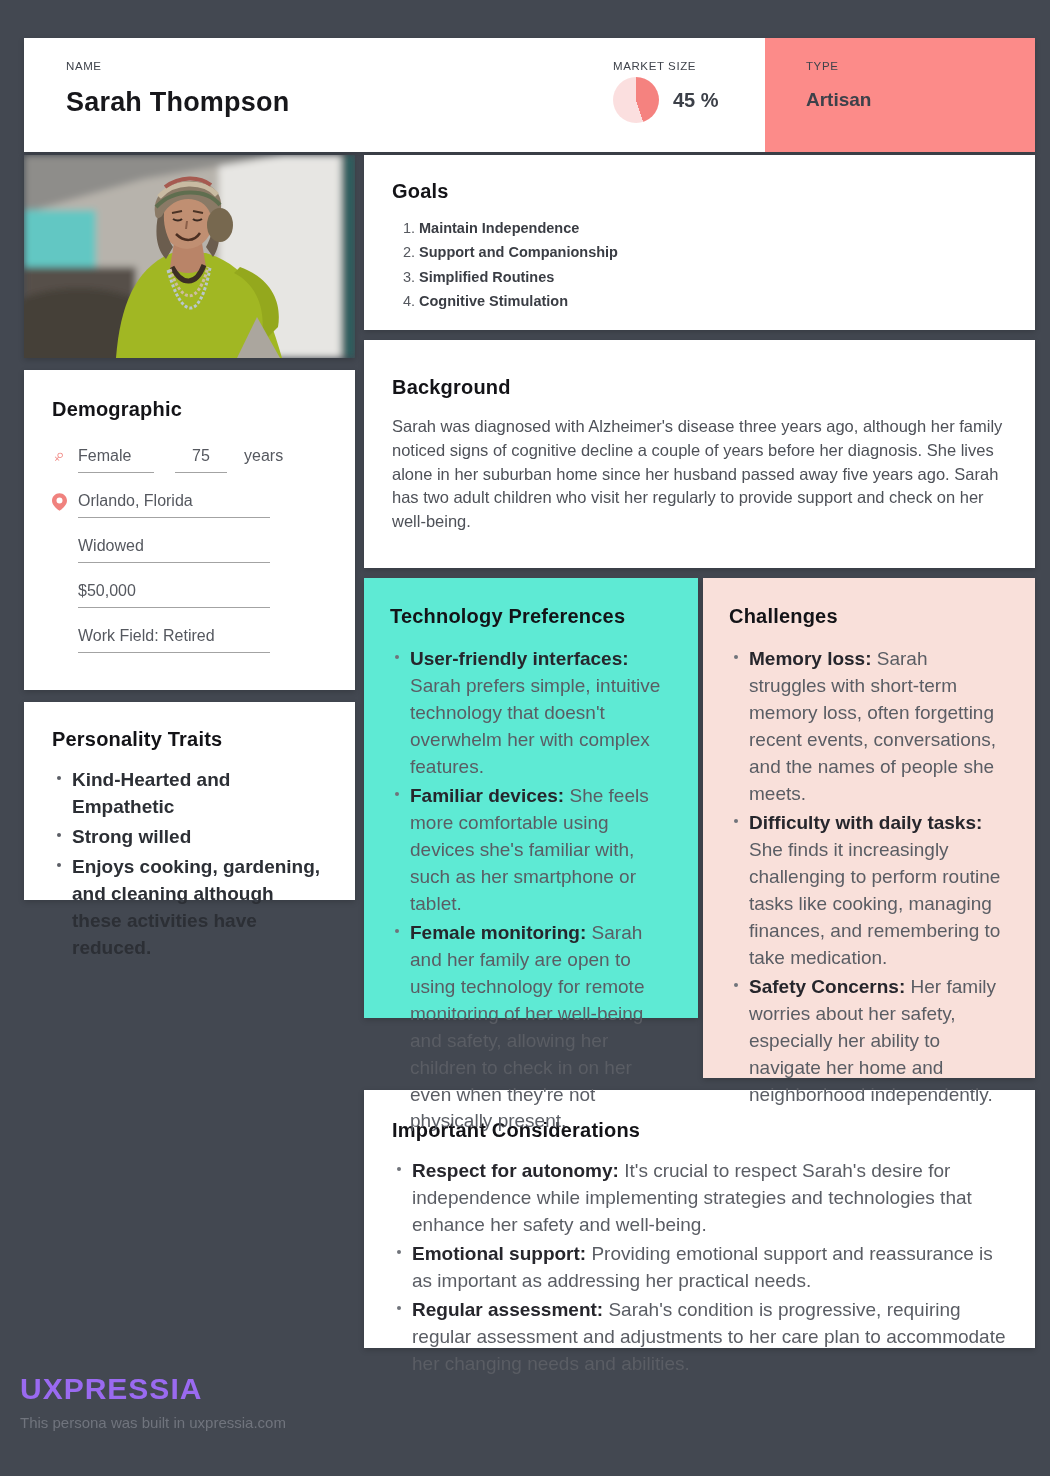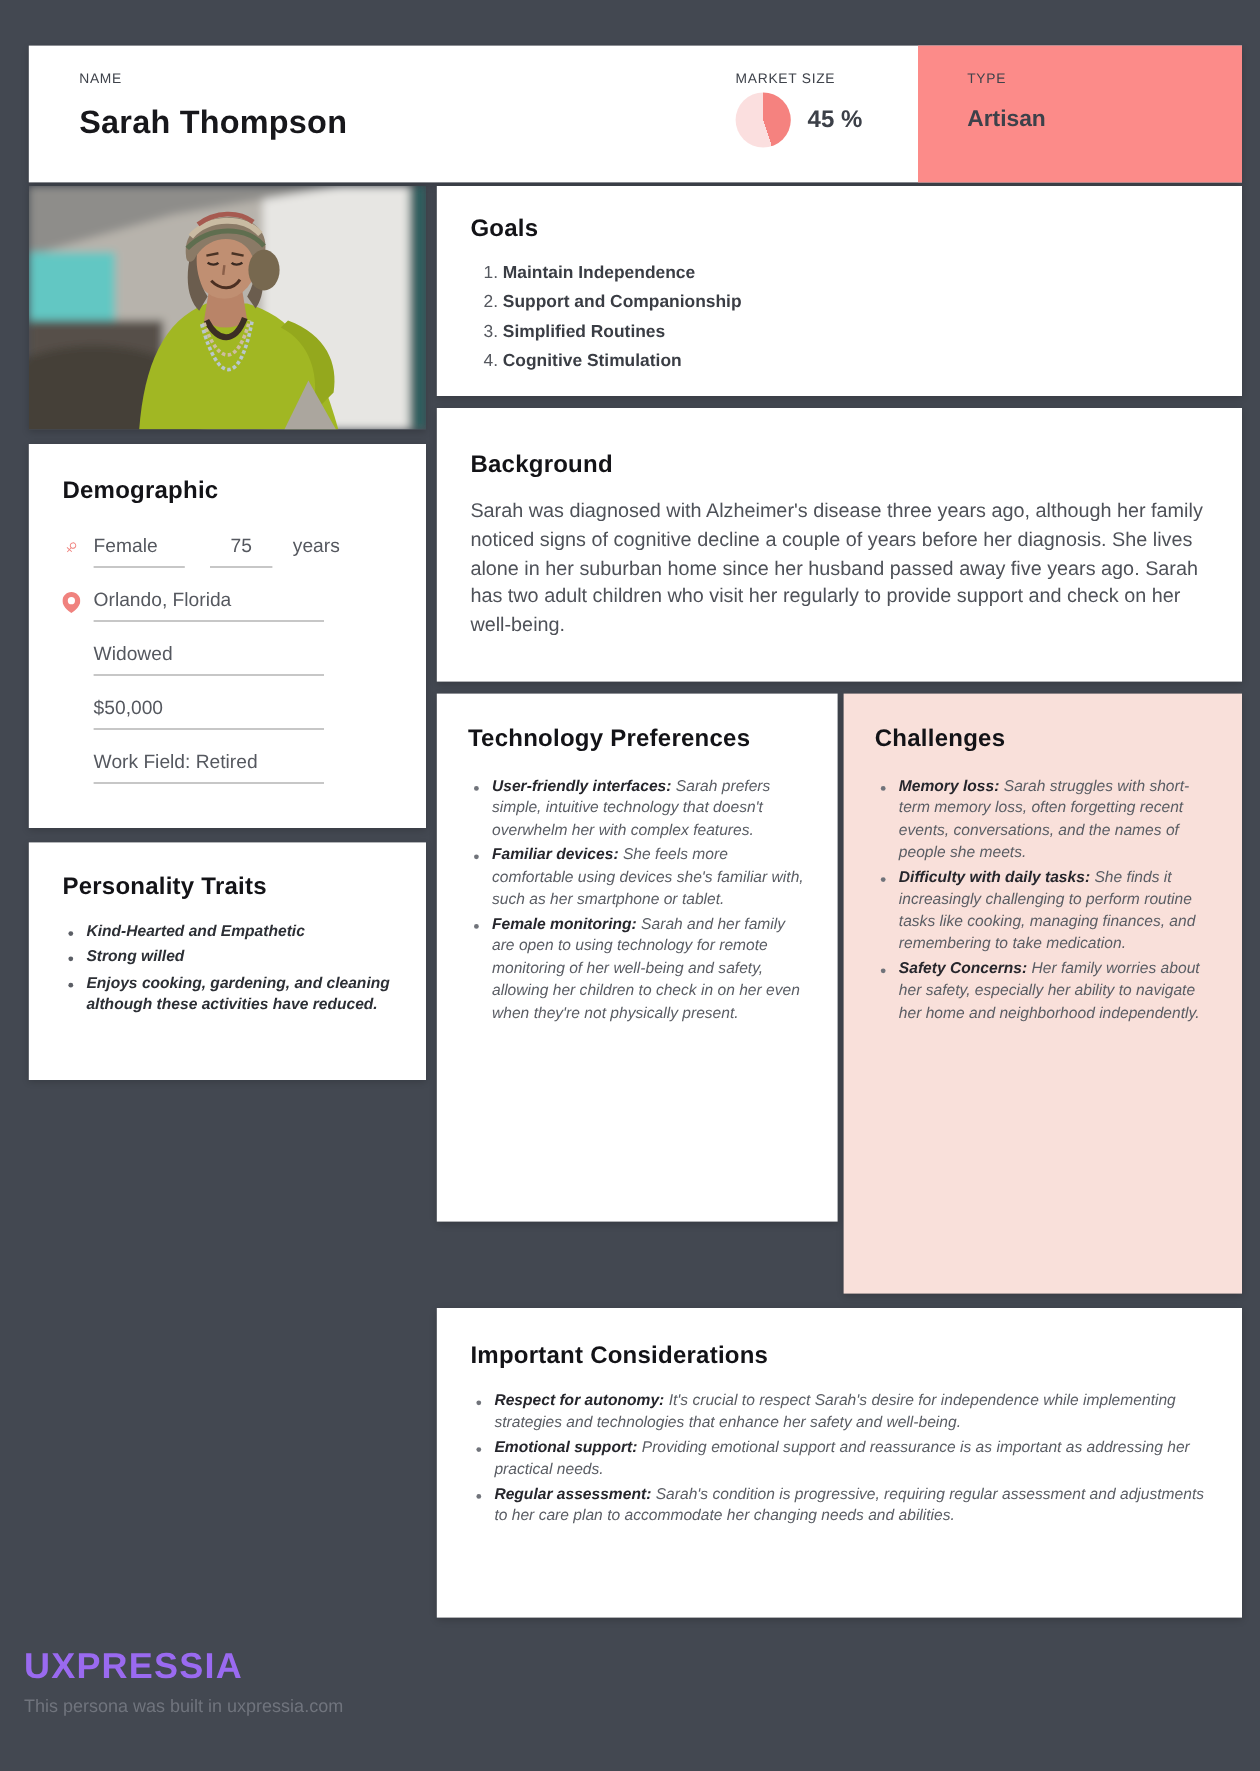--- a/index.html
+++ b/index.html
@@ -42,21 +42,21 @@
   .demo-icon svg { display:block; }
   .demo-field { border-bottom:1px solid #a3a3a3; color:#55585f; font-size:16px; padding-bottom:7px; }
   .f-gender { width:76px; }
   .f-age { width:52px; text-align:center; margin-left:21px; }
   .age-suffix { margin-left:17px; color:#55585f; font-size:16px; padding-bottom:8px; }
   .f-wide { width:192px; }
   .indent { margin-left:26px; }
 
   
   ul.dotlist { list-style:none; margin-top:18px; }
-  ul.dotlist li { position:relative; padding-left:20px; font-size:13px; line-height:1.42; color:#5a5d64; margin-bottom:2px;font-style:italic; }
+  ul.dotlist li { position:relative; padding-left:20px; font-size:19px; line-height:1.42; color:#5a5d64; margin-bottom:2px; }
   ul.dotlist li::before { content:""; position:absolute; left:5px; top:9px; width:4px; height:4px; border-radius:50%; background:#70737a; }
   .lbl { font-weight:700; color:#26262c; }
 
   
   .traits-card { height:198px; padding:26px 28px; }
   .traits-card ul.dotlist { margin-top:16px; }
   .traits-card ul.dotlist li { font-weight:700; color:#2c2f35; margin-bottom:3px; }
   .traits-card ul.dotlist li::before { background:#5b5e65; }
 
   
@@ -206,21 +206,21 @@
             <li><span class="goal-text">Cognitive Stimulation</span></li>
           </ol>
         </section>
 
         <section class="card background-card">
           <h2 class="card-title">Background</h2>
           <p>Sarah was diagnosed with Alzheimer's disease three years ago, although her family noticed signs of cognitive decline a couple of years before her diagnosis. She lives alone in her suburban home since her husband passed away five years ago. Sarah has two adult children who visit her regularly to provide support and check on her well-being.</p>
         </section>
 
         <div class="row2">
-          <section class="tech-card" style="background: #ffffff;">
+          <section class="tech-card" style="background: #5eead4;">
             <h2 class="card-title">Technology Preferences</h2>
             <ul class="dotlist">
               <li><span class="lbl">User-friendly interfaces:</span> <span>Sarah prefers simple, intuitive technology that doesn't overwhelm her with complex features.</span></li>
               <li><span class="lbl">Familiar devices:</span> <span>She feels more comfortable using devices she's familiar with, such as her smartphone or tablet.</span></li>
               <li><span class="lbl">Female monitoring:</span> <span>Sarah and her family are open to using technology for remote monitoring of her well-being and safety, allowing her children to check in on her even when they're not physically present.</span></li>
             </ul>
           </section>
 
           <section class="chall-card" style="background: rgb(249, 224, 218);">
             <h2 class="card-title">Challenges</h2>

